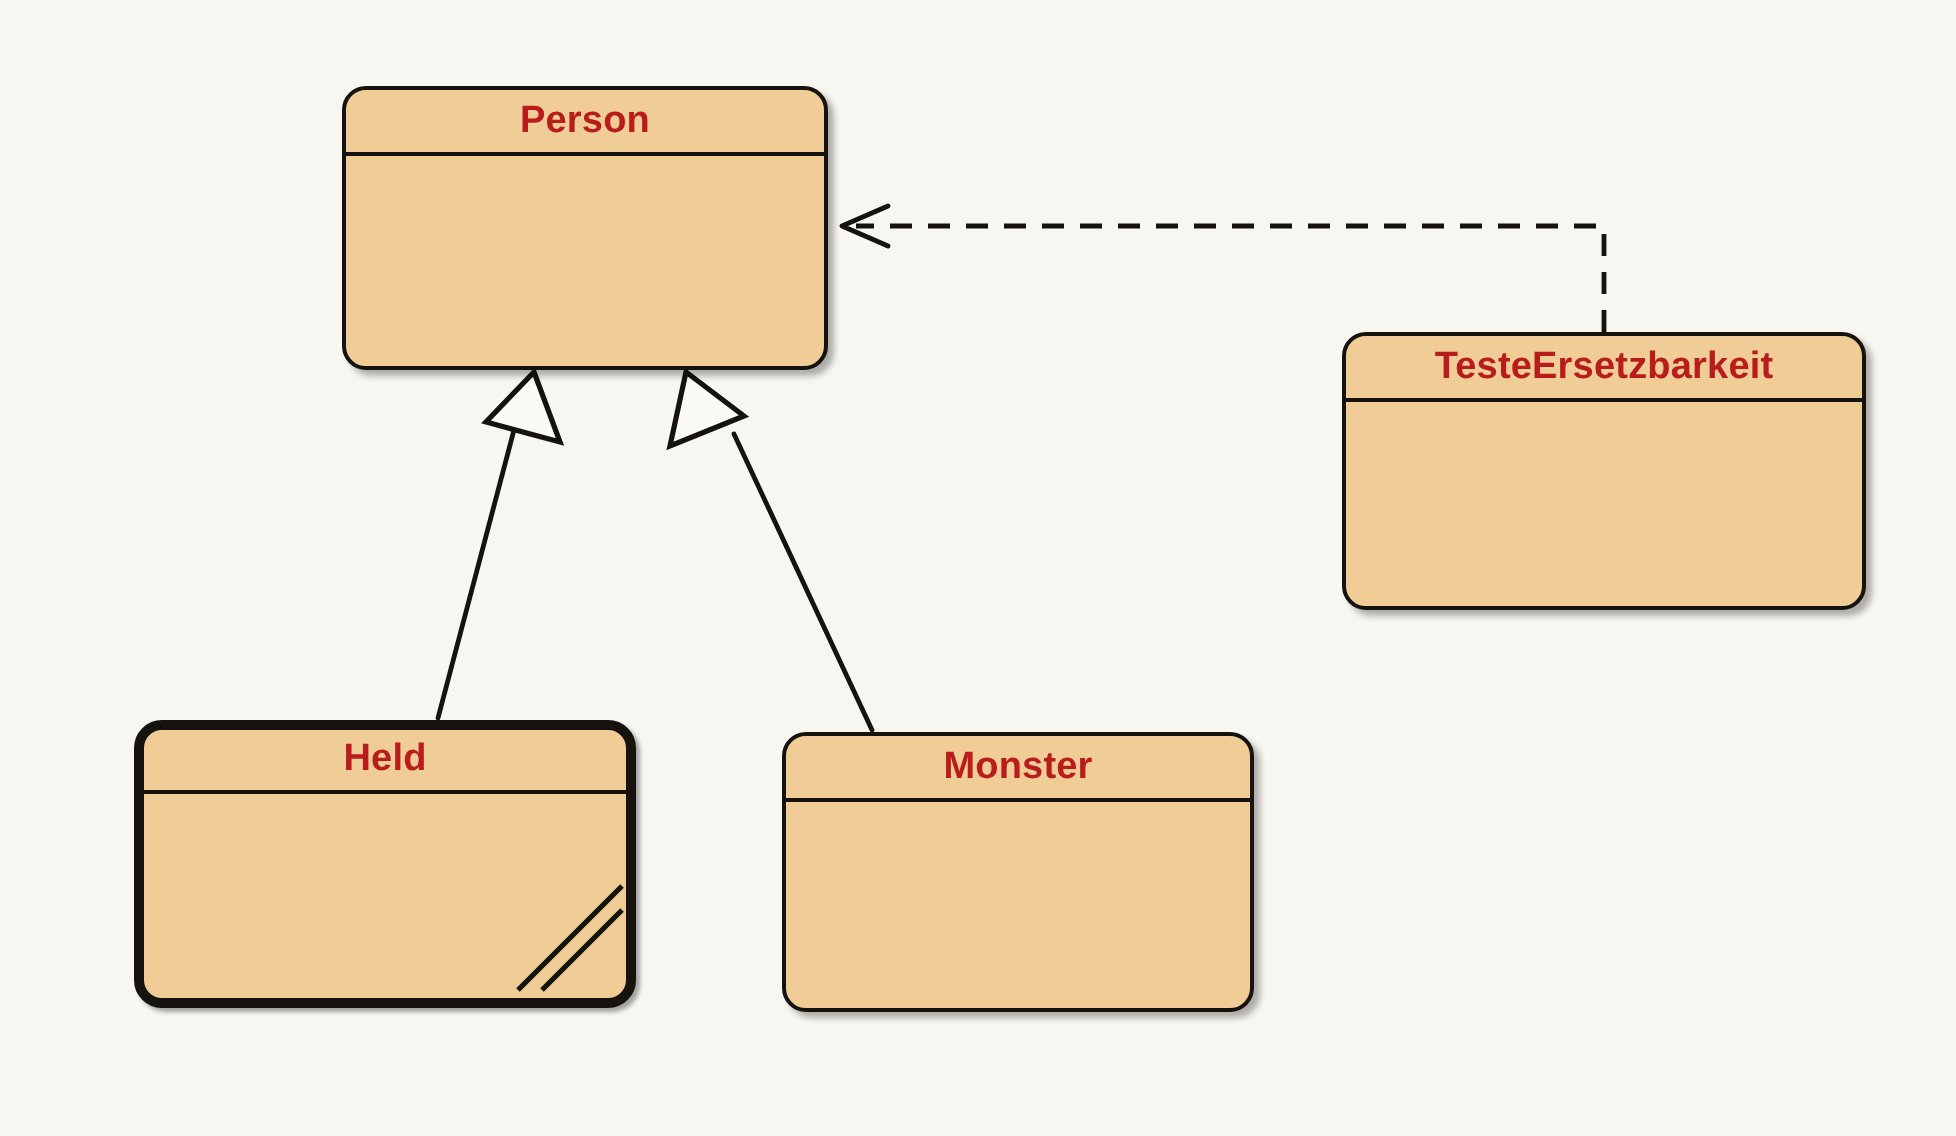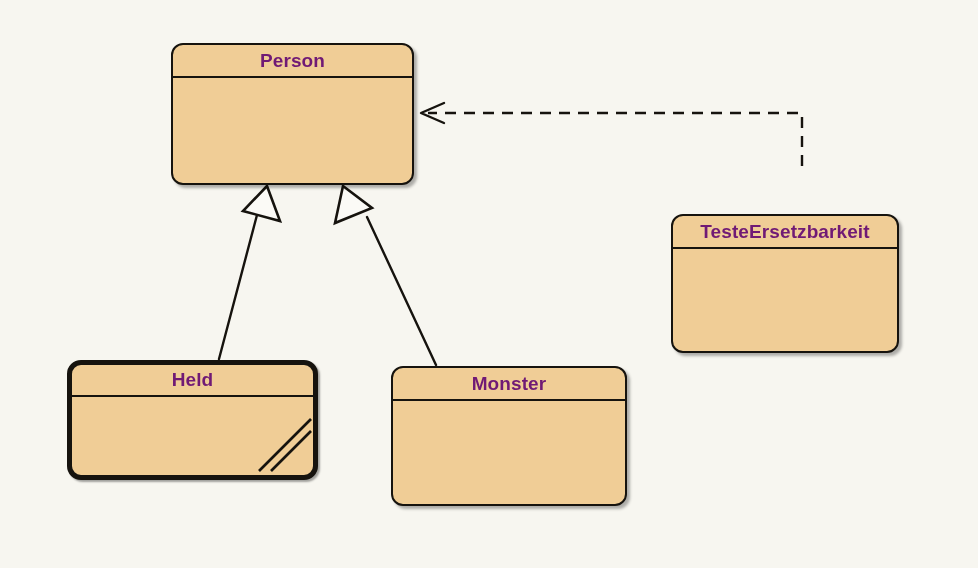--- a/index.html
+++ b/index.html
@@ -41,21 +41,21 @@
     border-radius: 14px;
     box-shadow: 2px 2px 2px rgba(0,0,0,0.35);
   }
   .uml-title {
     box-sizing: border-box;
     height: 33px;
     line-height: 31px;
     text-align: center;
     font-size: 19px;
     font-weight: bold;
-    color: #701a75;
+    color: #b91c1c;
     border-bottom: 2px solid #16130e;
     white-space: nowrap;
     letter-spacing: 0.1px;
   }
   .uml-class.selected .uml-title {
     height: 32px;
     line-height: 30px;
   }
   .uml-body {
     position: relative;
@@ -95,26 +95,26 @@
       <path d="M 802 166 L 802 113 L 428 113" fill="none" stroke="#16130e" stroke-width="2.4" stroke-dasharray="11,8" stroke-linecap="butt"></path>
       <path d="M 444 103 L 421 113 L 444 123" fill="none" stroke="#16130e" stroke-width="2.4" stroke-linecap="round" stroke-linejoin="round"></path>
     </g>
   </svg>
 
   <div class="uml-class" style="left:171px; top:43px; width:243px; height:142px;">
     <div class="uml-title">Person</div>
     <div class="uml-body"></div>
   </div>
 
-  <div class="uml-class" style="left:671px; top:166px; width:228px; height:139px;margin-top:48px;">
+  <div class="uml-class" style="left:671px; top:166px; width:262px; height:139px;">
     <div class="uml-title">TesteErsetzbarkeit</div>
     <div class="uml-body"></div>
   </div>
 
-  <div class="uml-class selected" style="left:67px; top:360px; width:251px; height:120px;">
+  <div class="uml-class selected" style="left:67px; top:360px; width:251px; height:144px;">
     <div class="uml-title">Held</div>
     <div class="uml-body">
       <svg class="resize-grip" viewBox="0 0 58 58">
         <line x1="56" y1="2" x2="4" y2="54" stroke="#16130e" stroke-width="2.6"></line>
         <line x1="56" y1="14" x2="16" y2="54" stroke="#16130e" stroke-width="2.6"></line>
       </svg>
     </div>
   </div>
 
   <div class="uml-class" style="left:391px; top:366px; width:236px; height:140px;">

